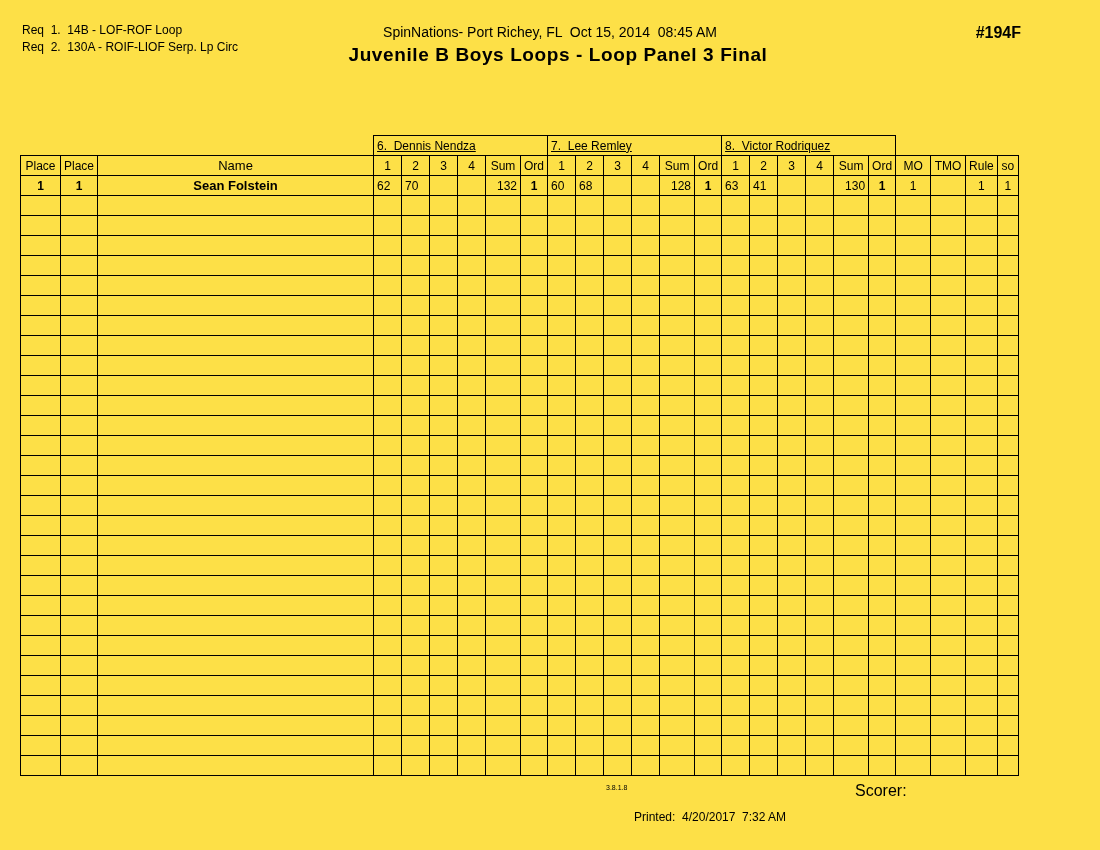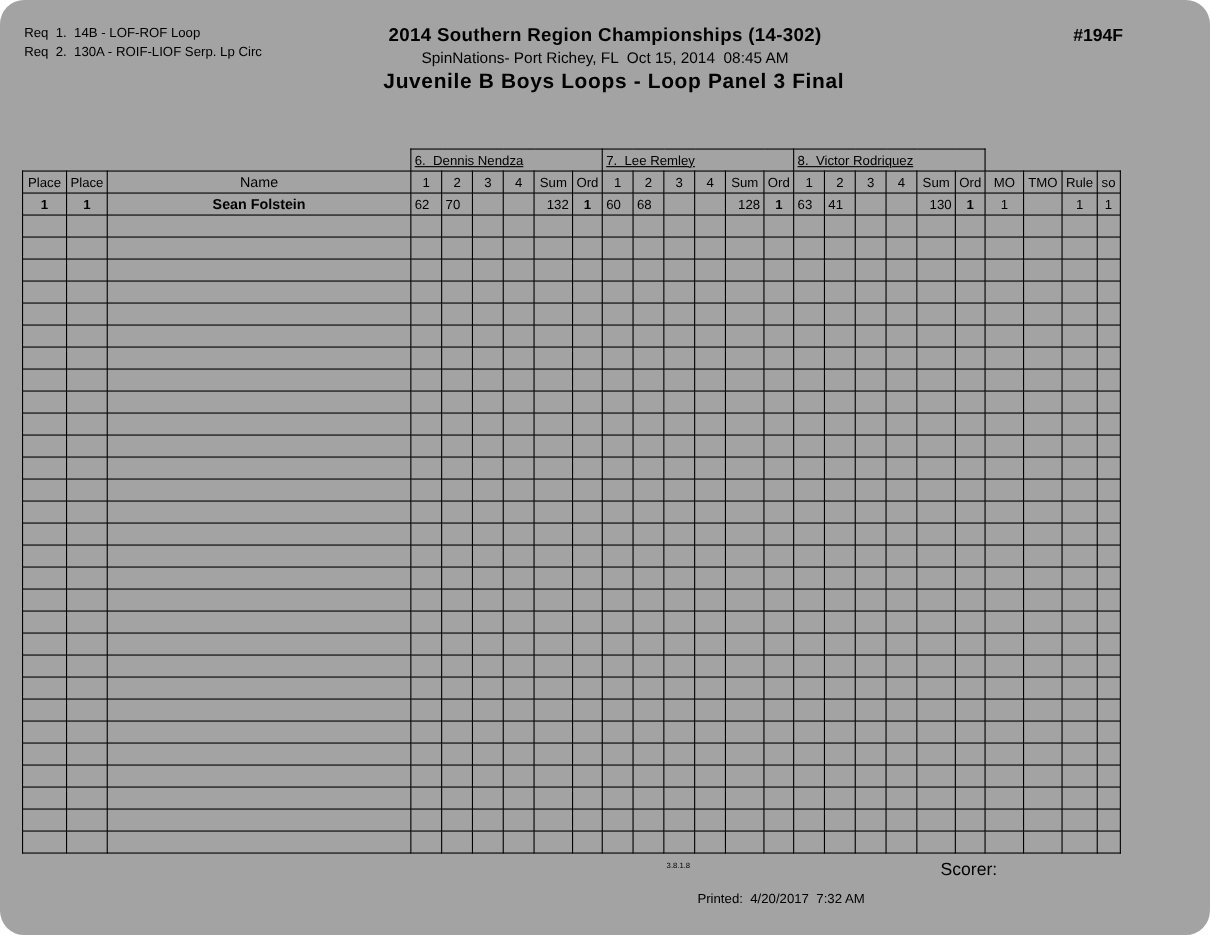--- a/index.html
+++ b/index.html
@@ -1,24 +1,23 @@
 <!DOCTYPE html>
 <html><head>
 <meta charset="utf-8">
 <style>
   html, body { margin: 0; padding: 0; background: #ffffff; }
   .page {
     position: relative;
     width: 1100px;
     height: 850px;
-    background: #a3a3a3;
+    background: #fde047;
     color: #000000;
     font-family: "Liberation Sans", sans-serif;
     overflow: hidden;
-    border-radius: 22px;
   }
   .pre { white-space: pre; }
 
   
   .req-block {
     position: absolute;
     left: 22px;
     top: 22px;
     font-size: 12px;
     line-height: 17px;
@@ -97,21 +96,20 @@
 <body>
 
 <div class="page">
 
   <div class="req-block">
     <div class="pre">Req  1.  14B - LOF-ROF Loop</div>
     <div class="pre">Req  2.  130A - ROIF-LIOF Serp. Lp Circ</div>
   </div>
 
   <div class="title-block">
-    <div class="title-main pre">2014 Southern Region Championships (14-302)</div>
     <div class="title-venue pre">SpinNations- Port Richey, FL  Oct 15, 2014  08:45 AM</div>
     <div class="title-event pre">Juvenile B Boys Loops - Loop Panel 3 Final</div>
   </div>
 
   <div class="entry-number">#194F</div>
 
   <table id="results-table">
     <colgroup>
       <col style="width:40px">
         <col style="width:36px">

